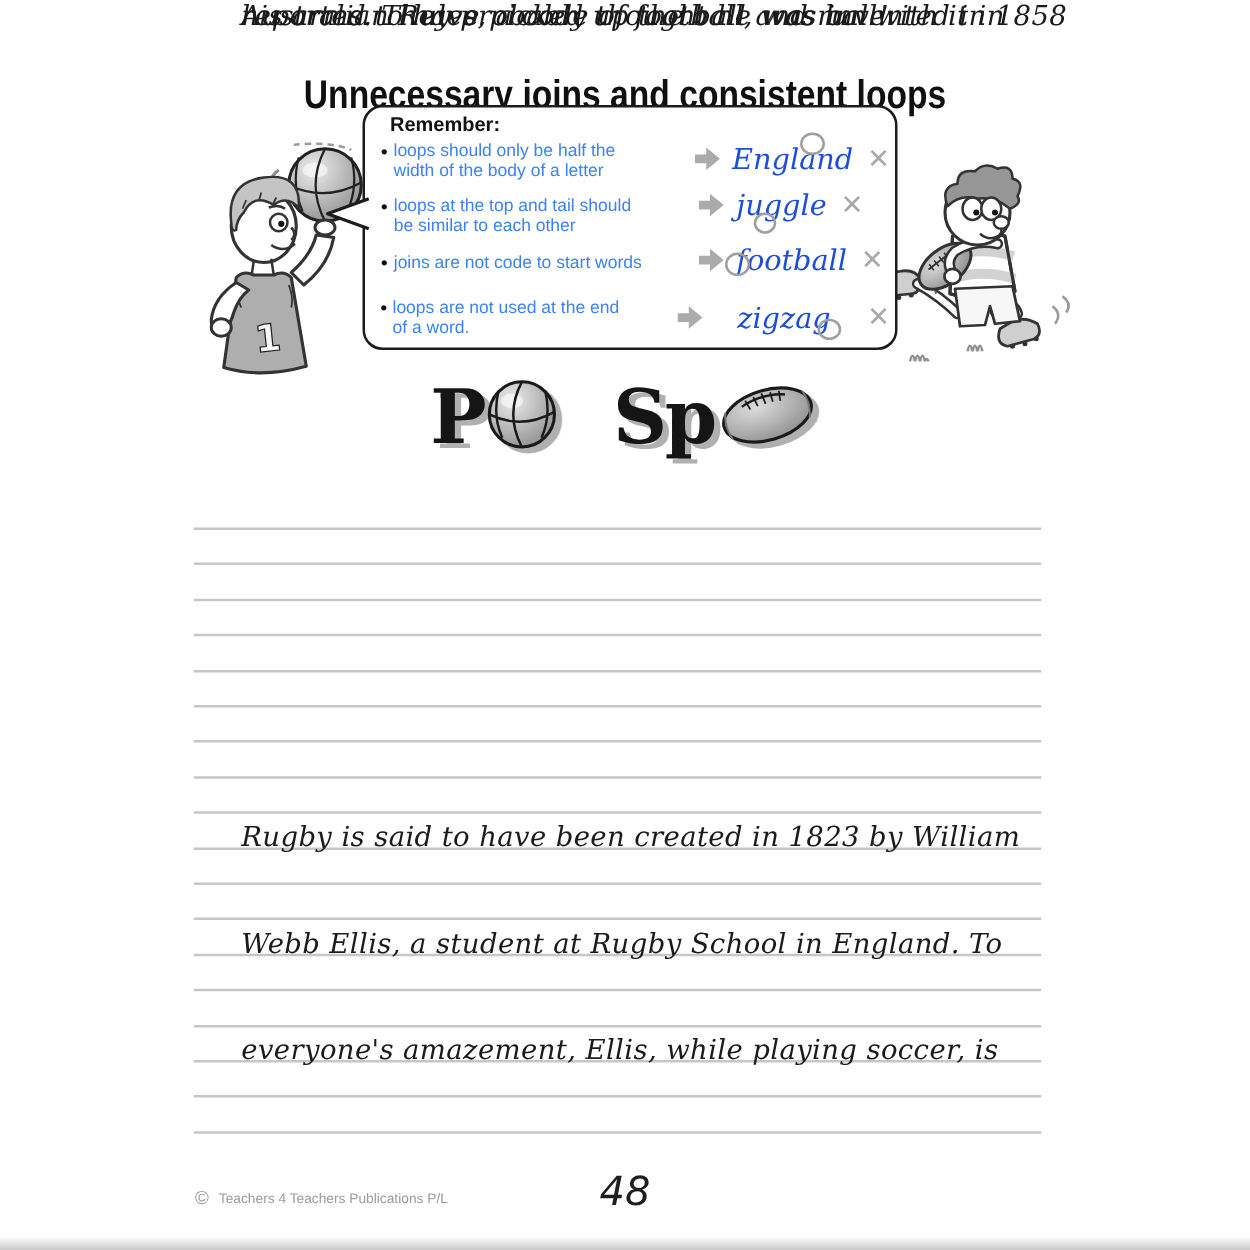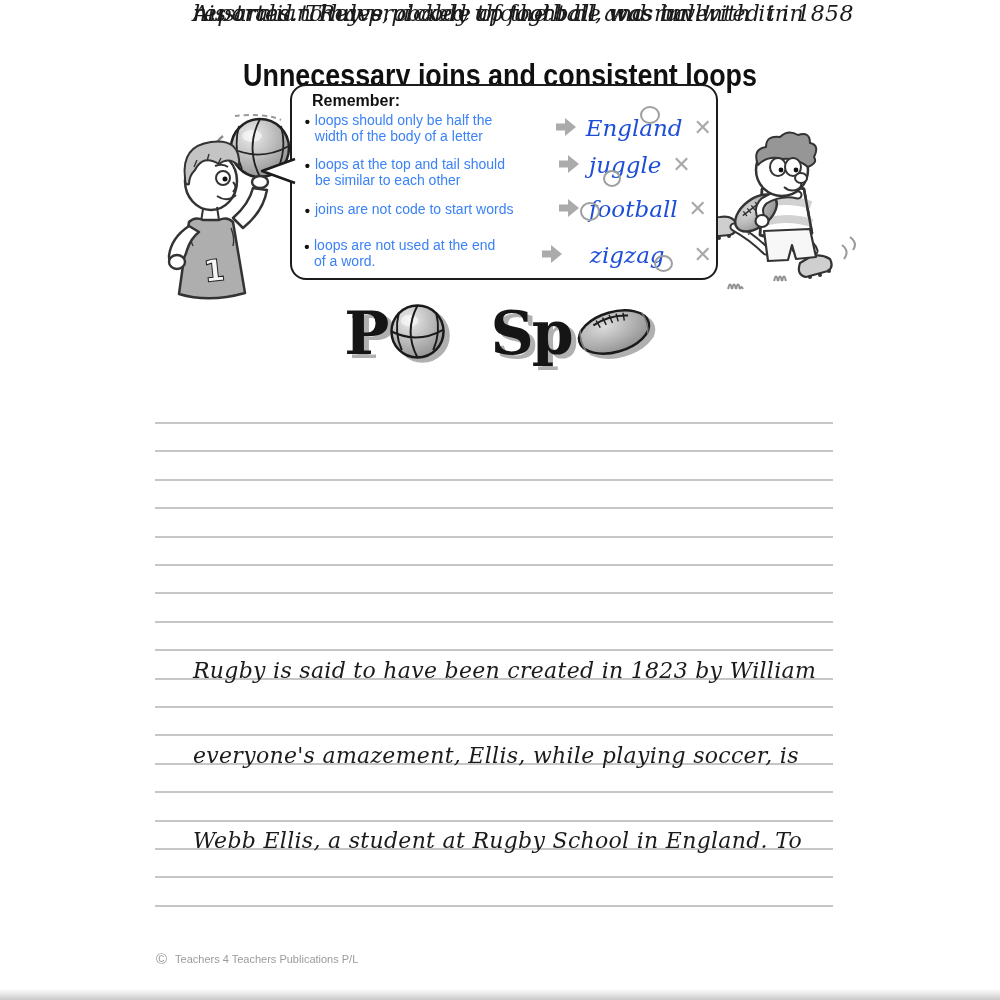--- a/index.html
+++ b/index.html
@@ -278,25 +278,26 @@
       <div class="rule" style="top: 706px;"></div>
       <div class="rule" style="top: 734.4px;"></div>
       <div class="rule" style="top: 762.8px;"></div>
       <div class="rule" style="top: 791.2px;"></div>
       <div class="rule" style="top: 819.6px;"></div>
       <div class="rule" style="top: 848px;"></div>
       <div class="rule" style="top: 876.4px;"></div>
       <div class="rule" style="top: 904.8px;"></div>
     </div>
   <div class="hw-line">Rugby is said to have been created in 1823 by William</div>
+  <div class="hw-line">Webb Ellis, a student at Rugby School in England. To</div>
   <div class="hw-line">everyone's amazement, Ellis, while playing soccer, is</div>
-  <div class="hw-line">Webb Ellis, a student at Rugby School in England. To</div>
   <div class="hw-line">reported to have picked up the ball and run with it in</div>
   <div class="hw-line">his arms. They probably thought he was ball!</div>
   <div class="hw-line">Australian Rules, a code of football, was invented in 1858</div>
 
   <div class="copyright">
     <span class="copy-symbol">©</span>
     <span>Teachers 4 Teachers Publications P/L</span>
   </div>
+  <div class="page-number">48</div>
   <div class="bottom-shade"></div>
 
 </div>
 
 </body></html>

